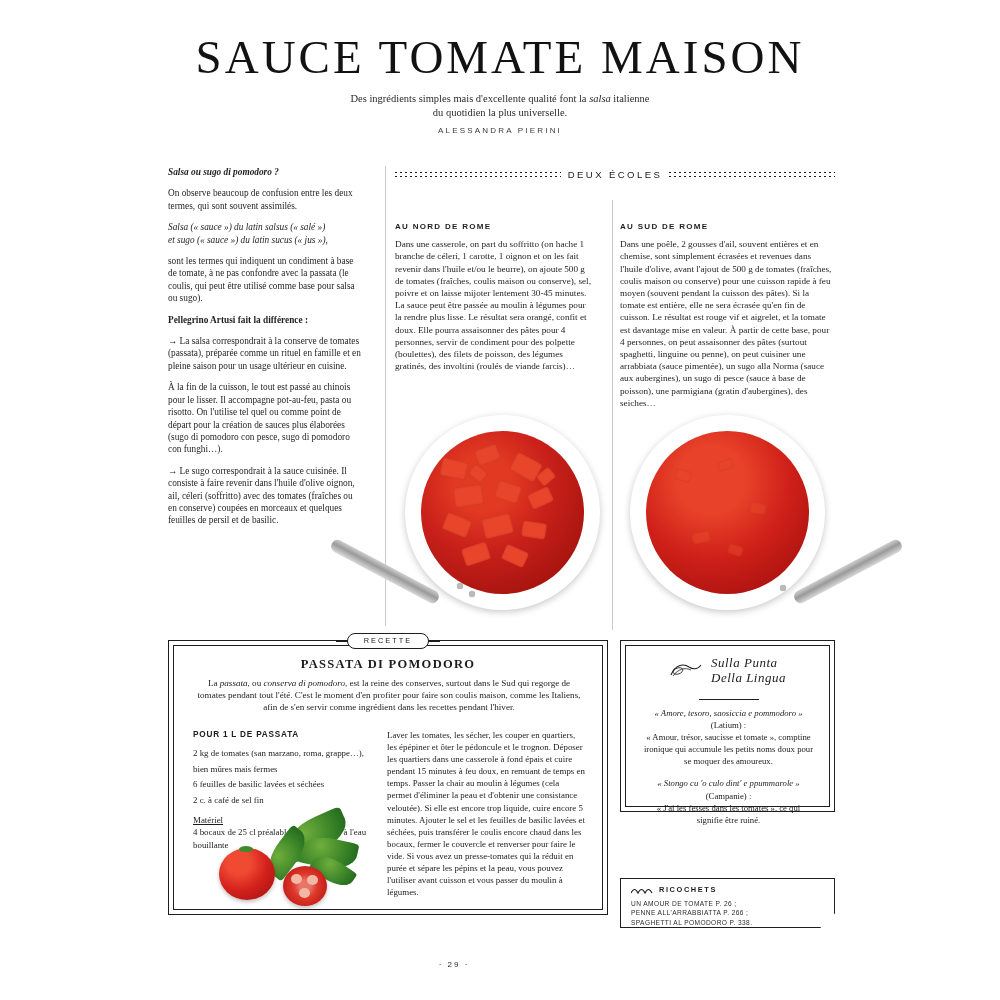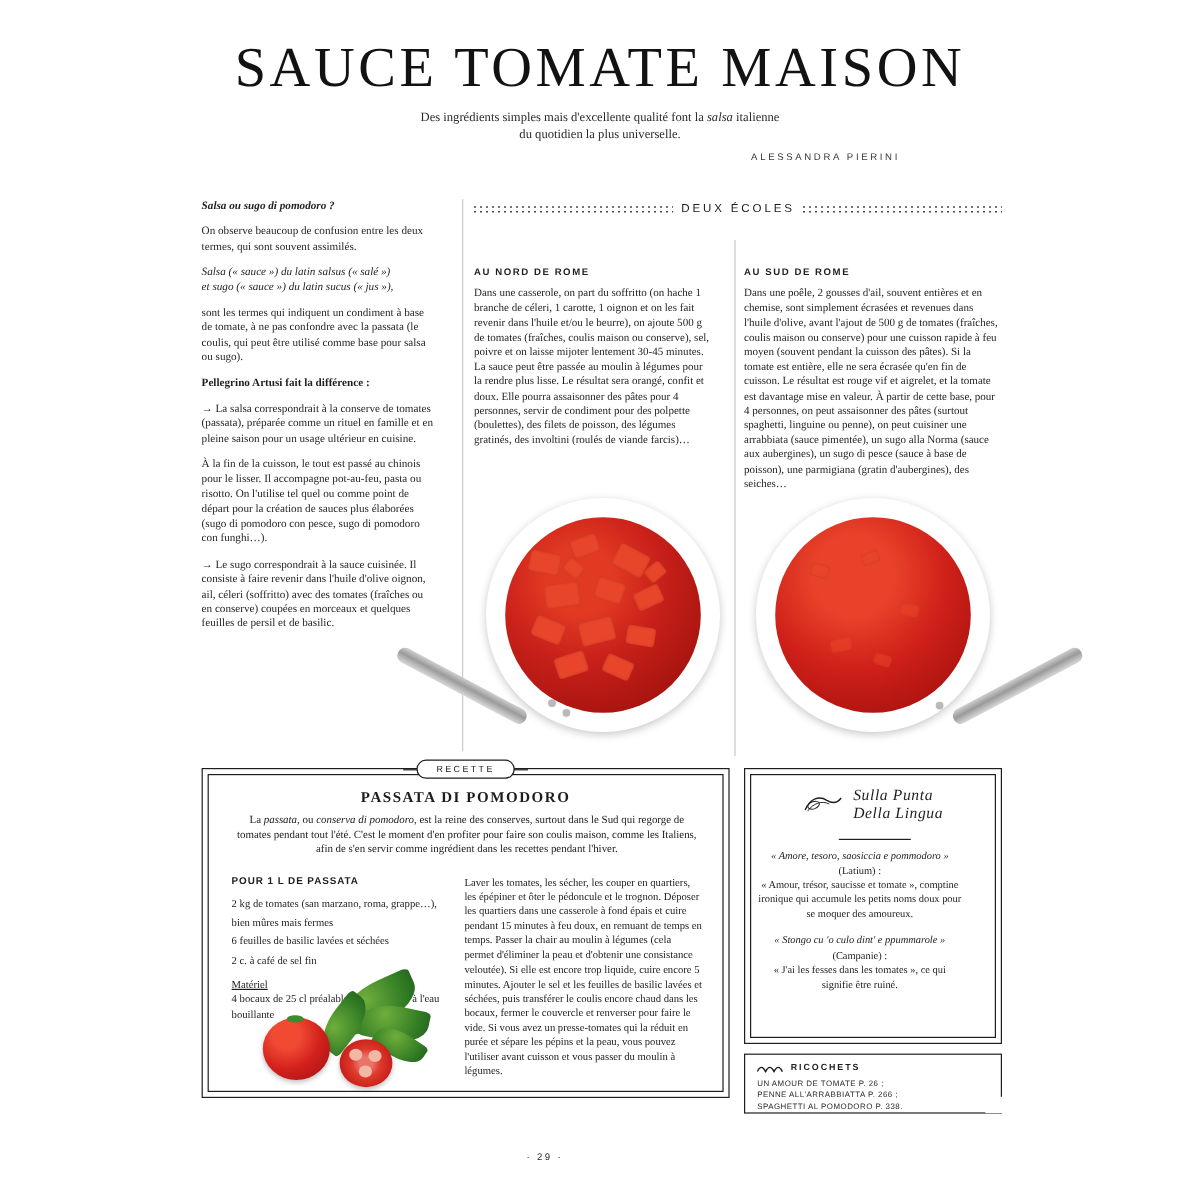--- a/index.html
+++ b/index.html
@@ -30,21 +30,21 @@
   .subtitle {
     position:absolute; left:250px; top:92px; width:500px;
     text-align:center;
     font-size:10.5px;
     line-height:14px;
     color:#2a2a2a;
   }
   .subtitle i { font-style:italic; }
   .author {
     position:absolute; left:250px; top:126px; width:500px;
-    text-align:right;
+    text-align:center;
     font-size:8px;
     letter-spacing:2.2px;
     color:#3a3a3a;
     font-family:"Liberation Sans", sans-serif;
   }
 
   
   .vrule { position:absolute; width:1px; background:#c9c9c9; }
 
   
@@ -201,35 +201,35 @@
     position:absolute; width:26%; height:26%; border-radius:50%;
     background:#f3b7a6;
   }
   .stem {
     position:absolute; width:14px; height:6px; background:#3f8b2b;
     border-radius:50% 50% 40% 40%;
   }
 
   
   .punta {
-    position:absolute; left:620px; top:640px; width:215px; height:230px;
+    position:absolute; left:620px; top:640px; width:215px; height:172px;
     border:1px solid #1e1e1e; background:#fff;
   }
   .punta .inner-line { position:absolute; inset:4px; border:1px solid #1e1e1e; }
   .punta-head {
     position:absolute; left:0; top:14px; width:100%;
     display:flex; align-items:center; justify-content:center; gap:8px;
   }
   .punta-title {
     font-family:"Liberation Serif", serif;
     font-style:italic; font-size:13px; line-height:15px; letter-spacing:.5px;
     text-align:left;
   }
   .punta-body {
-    position:absolute; left:10px; top:66px; width:171px;
+    position:absolute; left:22px; top:66px; width:171px;
     font-size:8.7px; line-height:12.1px; text-align:center;
   }
   .punta-body i { font-style:italic; }
   .punta-sep {
     position:absolute; left:78px; top:58px; width:60px; height:1px; background:#1e1e1e;
   }
 
   
   .rico {
     position:absolute; left:620px; top:878px; width:215px; height:50px;

